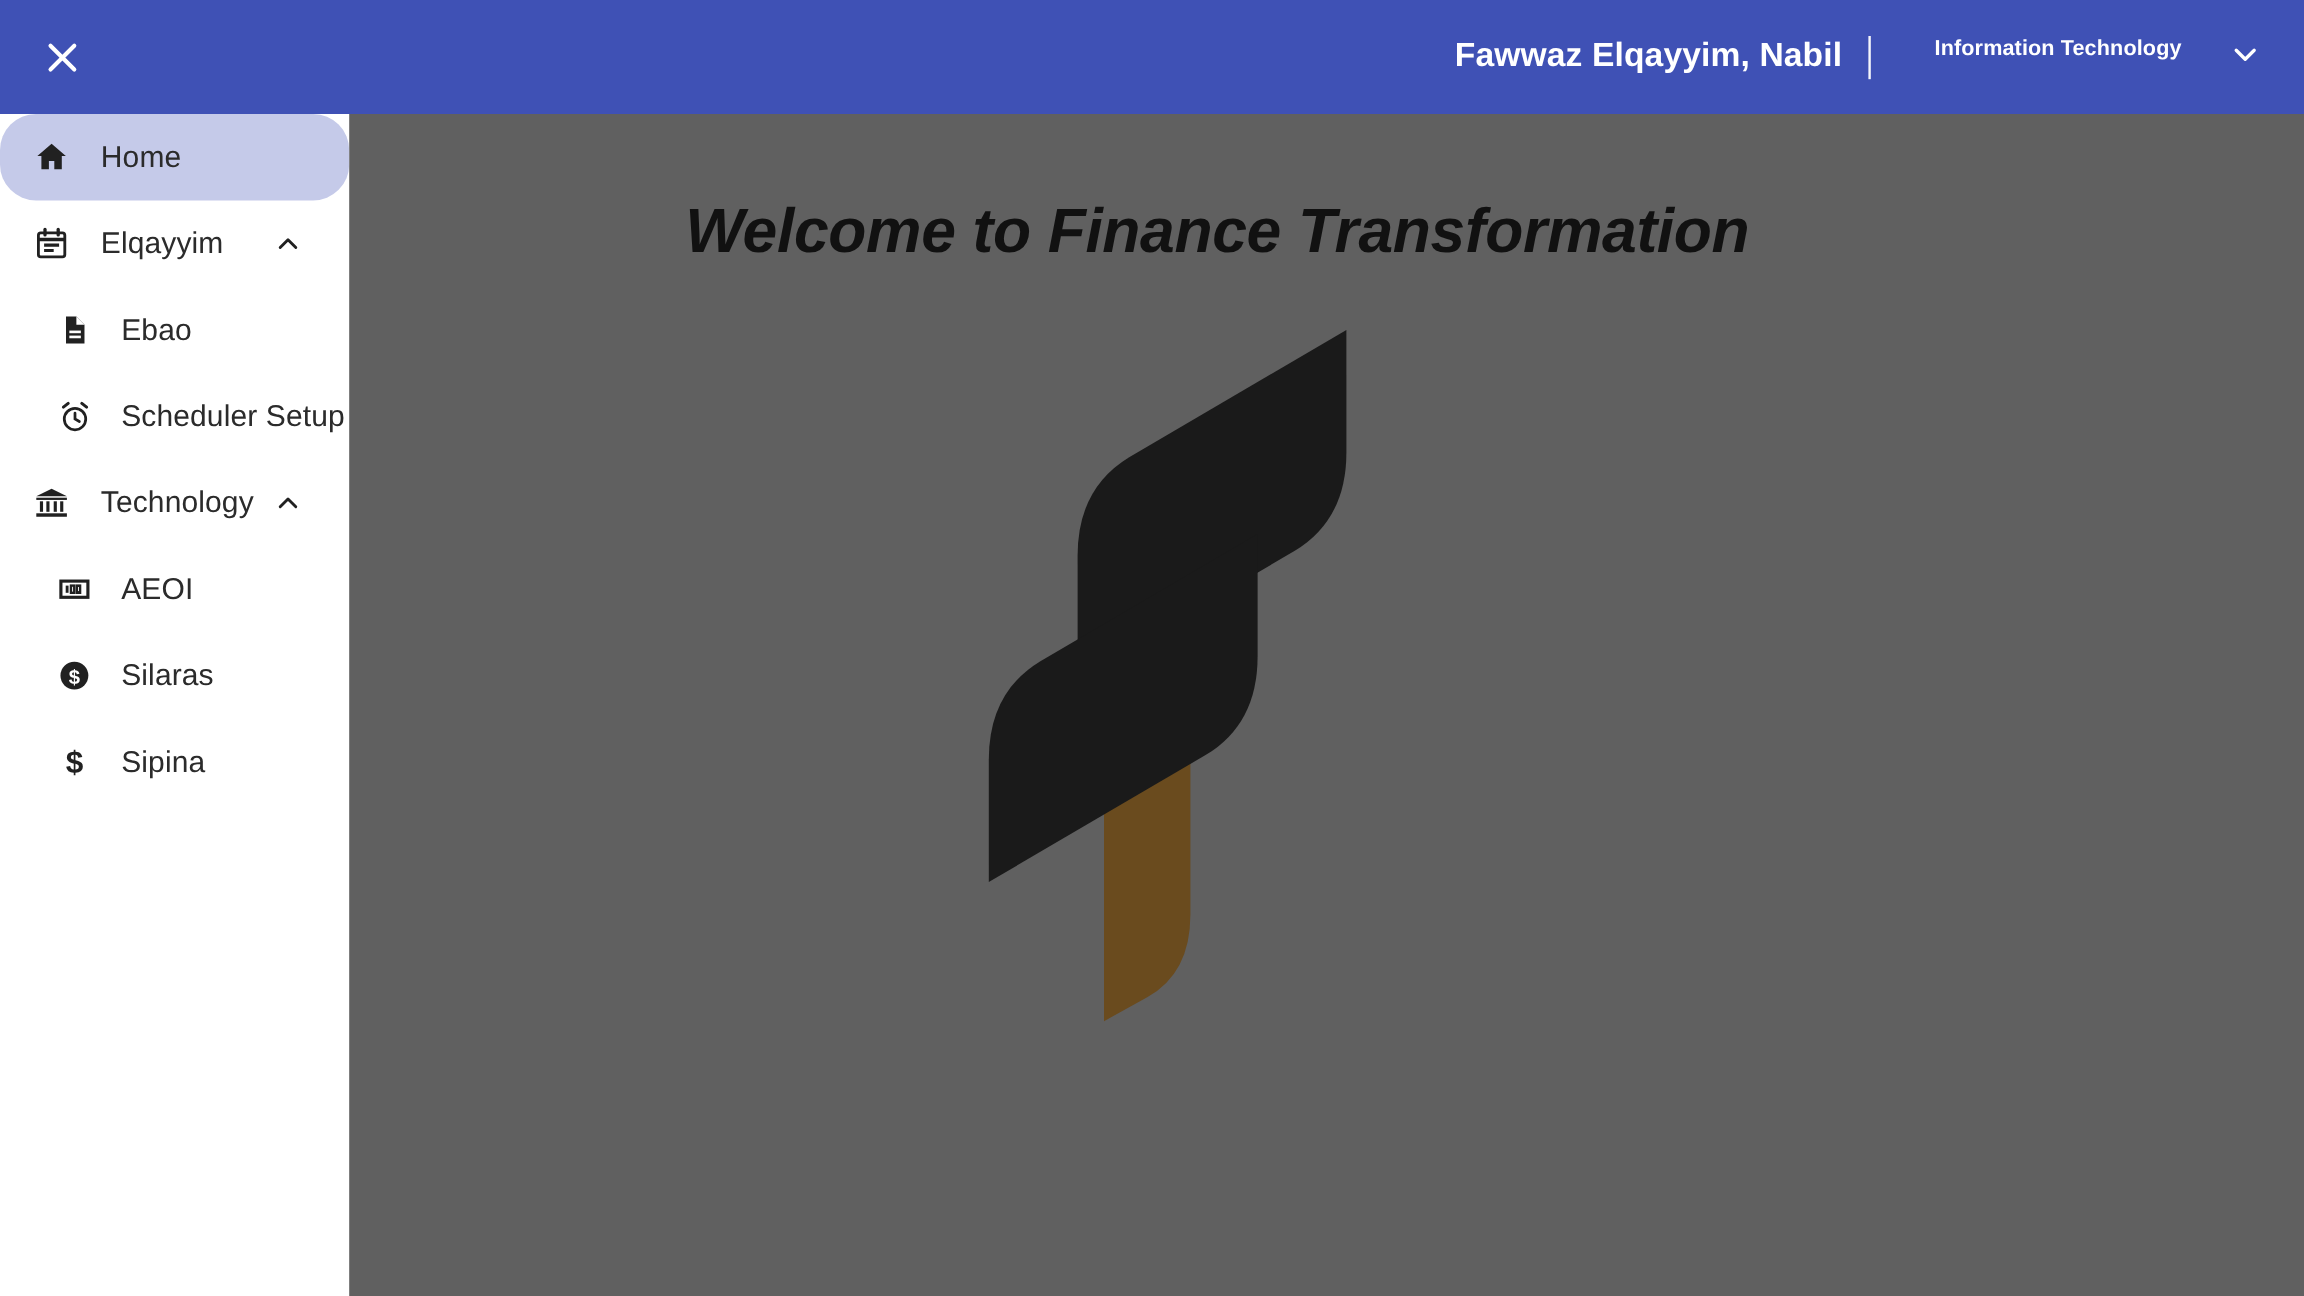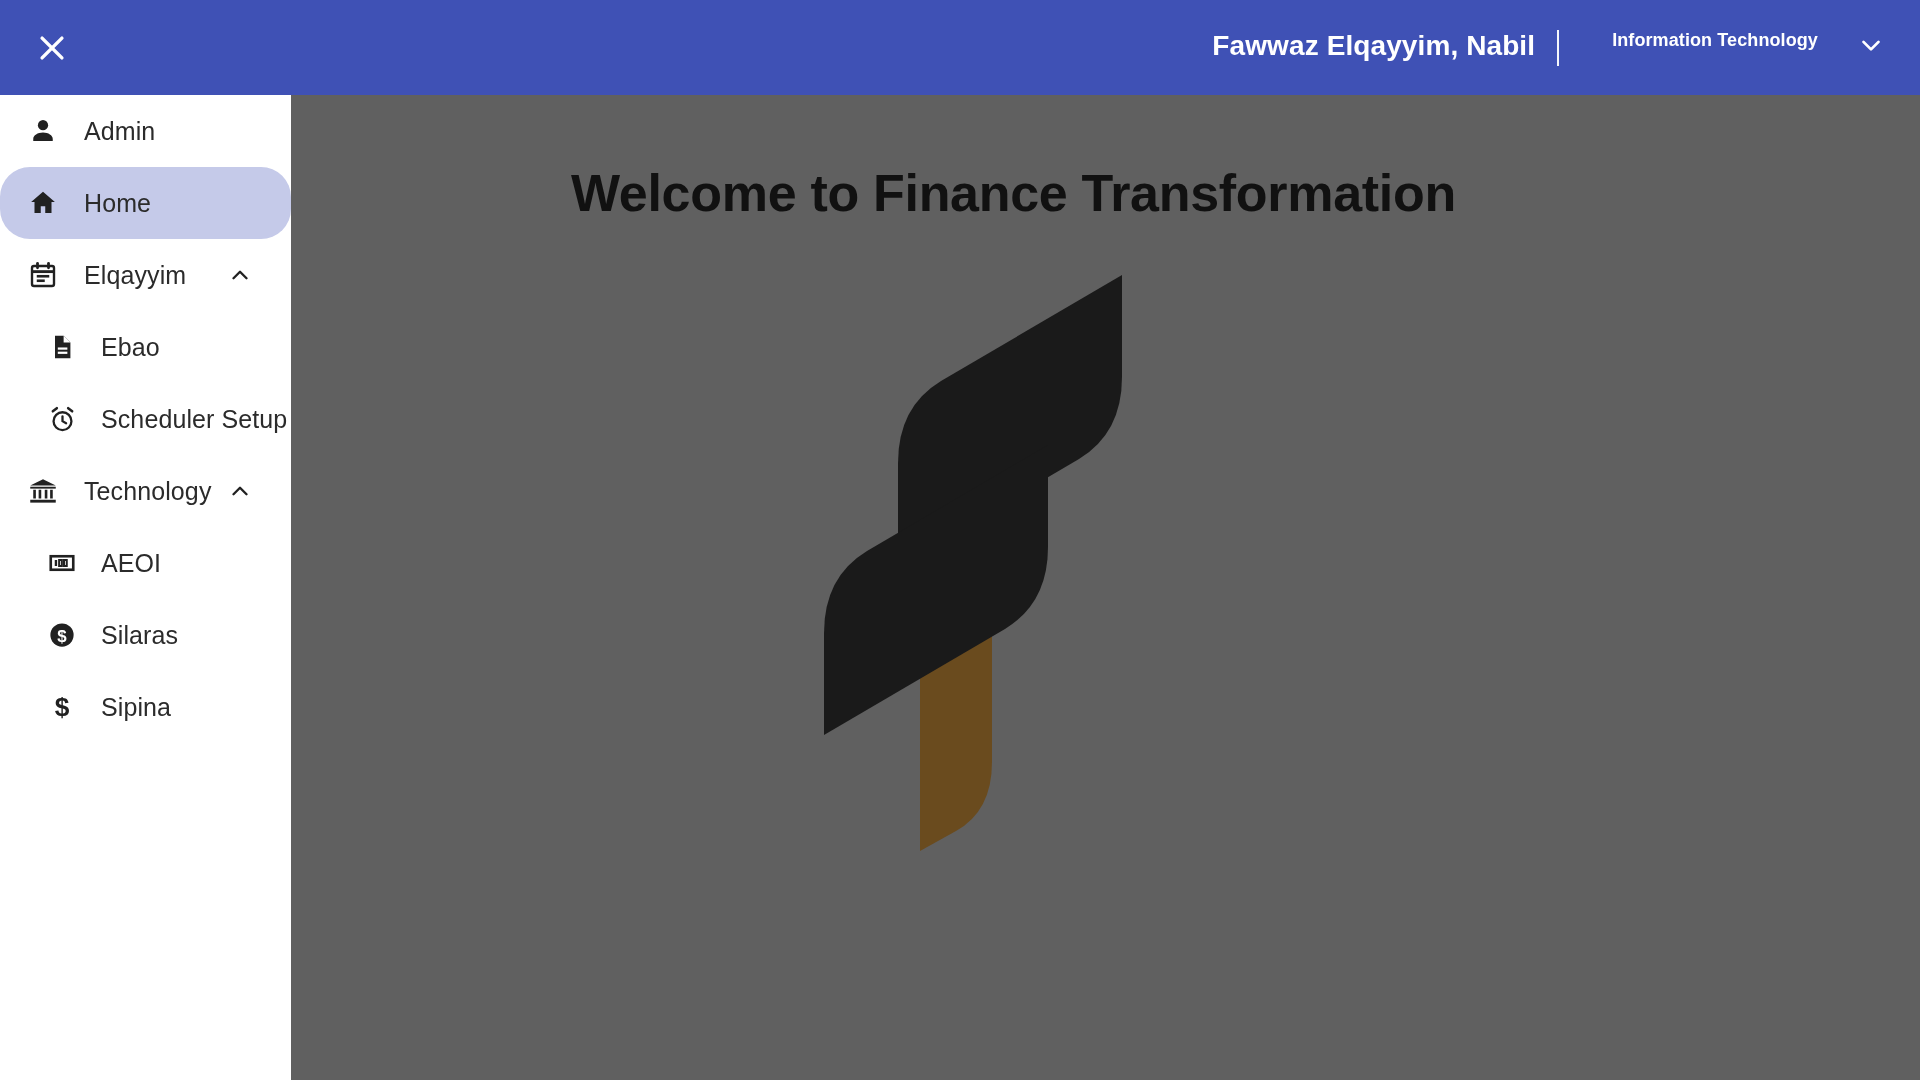--- a/index.html
+++ b/index.html
@@ -151,20 +151,21 @@
 
   .welcome-title {
     position: absolute;
     top: 68px;
     left: 280px;
     font-size: 52px;
     font-weight: 700;
     color: #111111;
     letter-spacing: -0.3px;
     white-space: nowrap;
+    font-style: italic;
   }
 
   .logo-wrap {
     position: absolute;
     top: 170px;
     left: 505px;
     width: 340px;
     height: 600px;
   }
   .logo-wrap svg { display: block; width: 100%; height: 100%; }
@@ -190,29 +191,20 @@
       <span class="hdr-caret">
         <svg width="30" height="30" viewBox="0 0 24 24" fill="none" stroke="#ffffff" stroke-width="2.2" stroke-linecap="round" stroke-linejoin="round">
           <polyline points="6,9.5 12,15.5 18,9.5"></polyline>
         </svg>
       </span>
     </div>
   </div>
 
   <nav class="sidebar">
 
-    <div class="nav-item">
-      <span class="nav-icon">
-        <svg width="30" height="30" viewBox="0 0 24 24" fill="#212121">
-          <circle cx="12" cy="7.3" r="4.1"></circle>
-          <path d="M12 13.2c-4.3 0-7.8 2.3-7.8 5.1V20h15.6v-1.7c0-2.8-3.5-5.1-7.8-5.1z"></path>
-        </svg>
-      </span>
-      <span class="nav-label">Admin</span>
-    </div>
 
     <div class="nav-item active">
       <span class="nav-icon">
         <svg width="30" height="30" viewBox="0 0 24 24" fill="#212121">
           <path d="M12 3L2.5 11.2h2.7V20h5.0v-5.4h3.6V20h5.0v-8.8h2.7z"></path>
         </svg>
       </span>
       <span class="nav-label">Home</span>
     </div>
 

